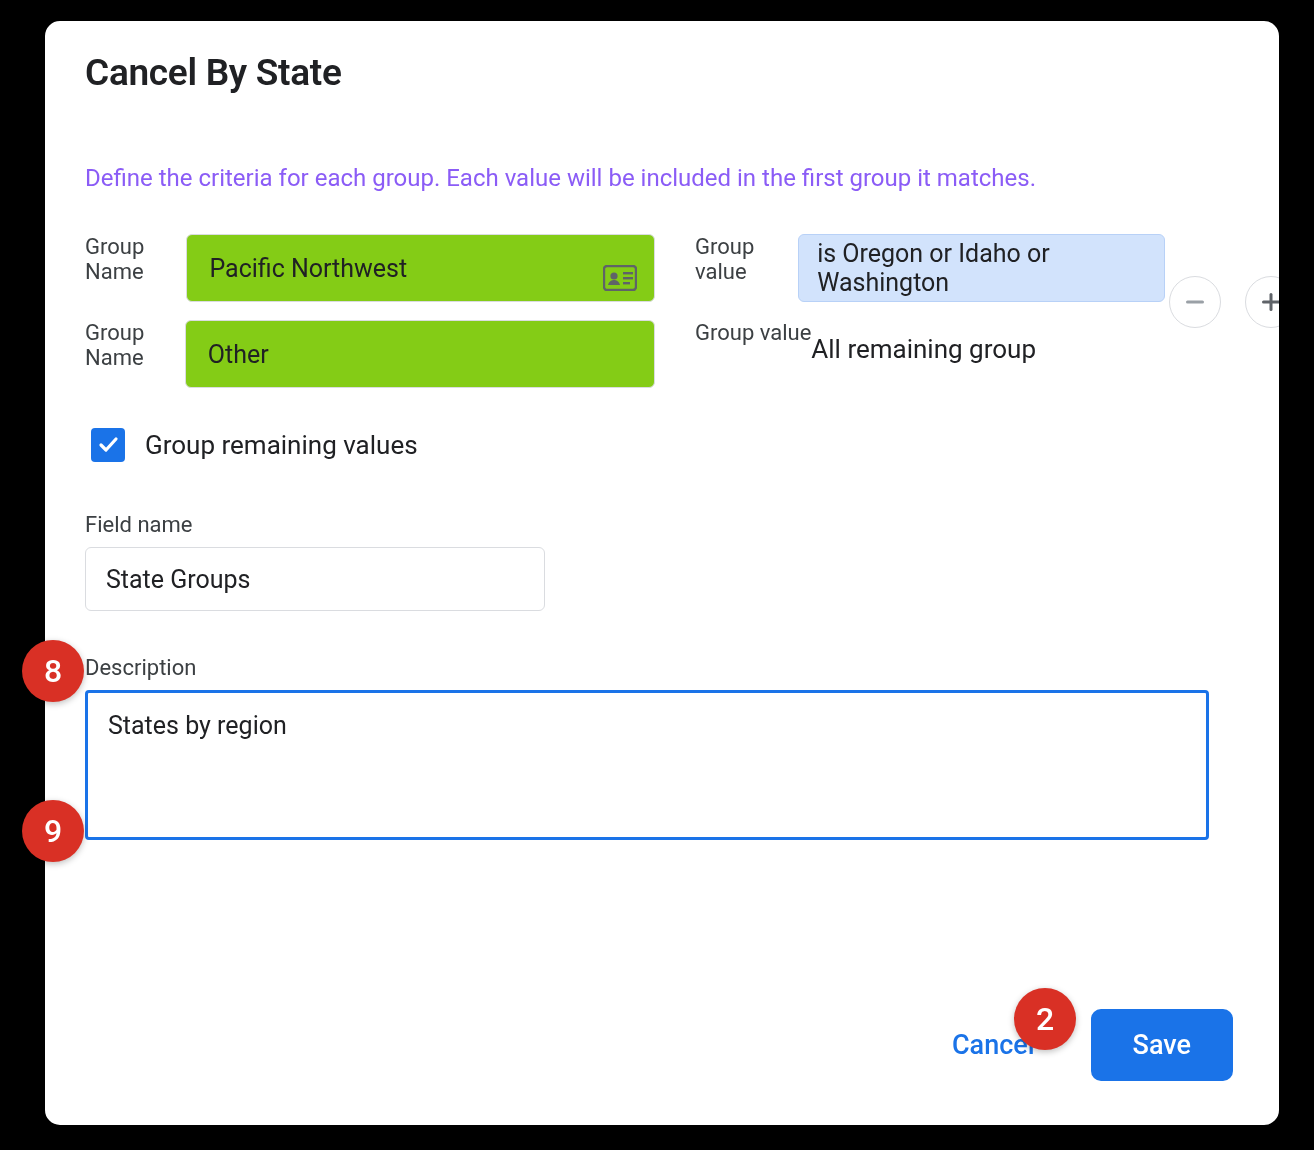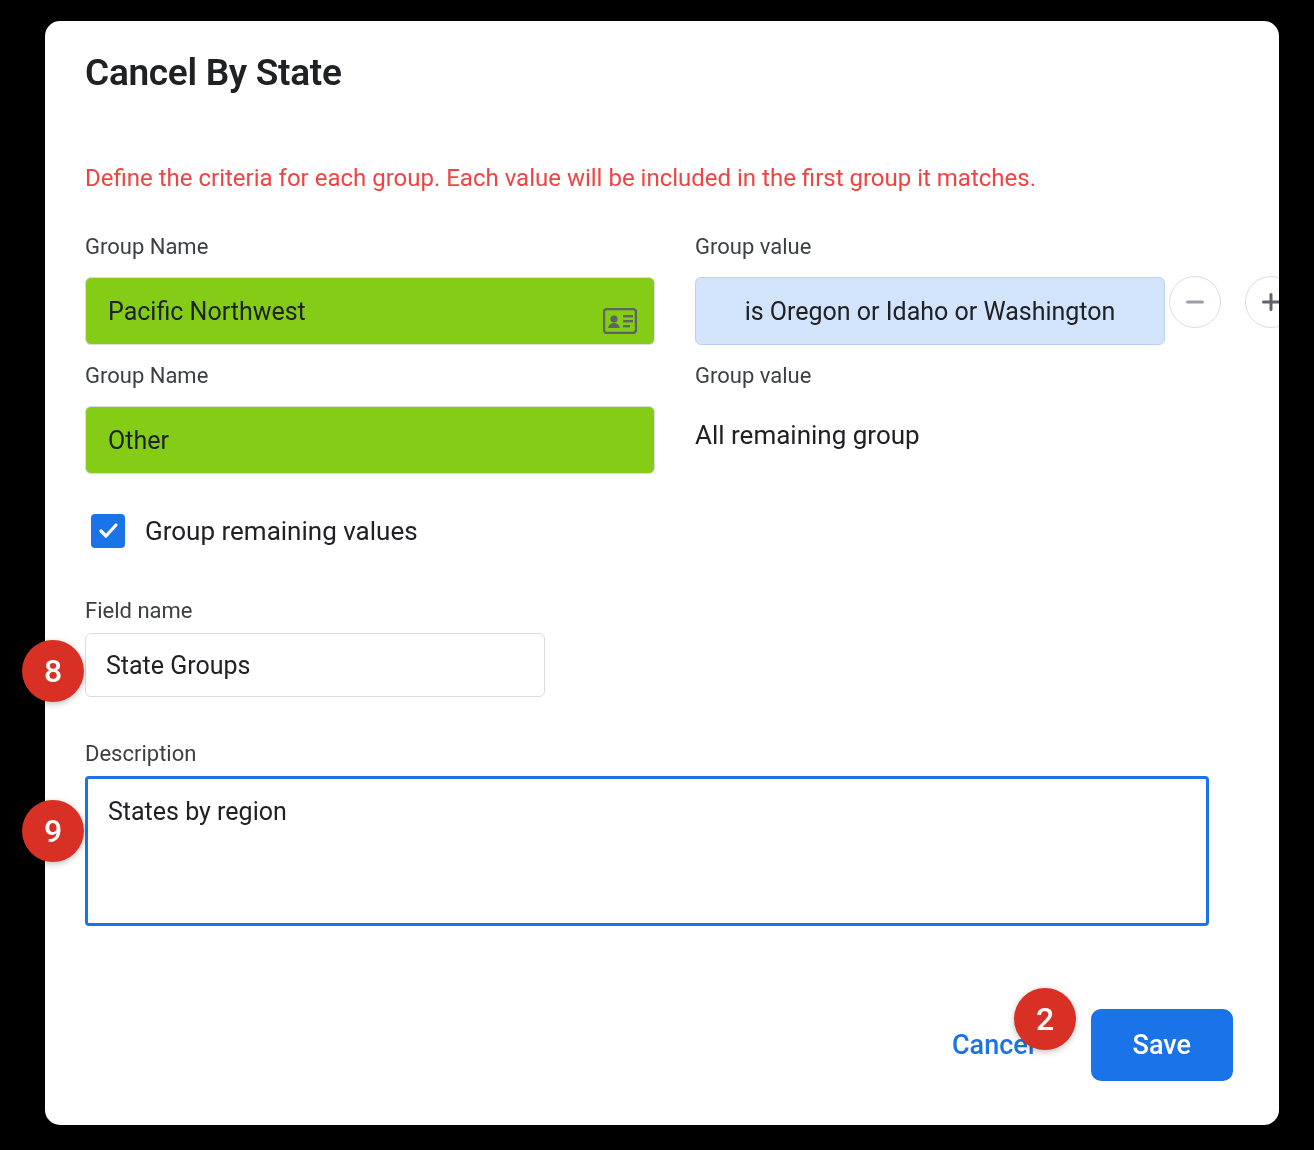--- a/index.html
+++ b/index.html
@@ -25,29 +25,29 @@
   }
   .dialog-title {
     font-size: 37px;
     font-weight: 600;
     color: #202124;
     margin: 0 0 70px 0;
     letter-spacing: -0.3px;
   }
   .intro {
     font-size: 24px;
-    color: #ef4444;
+    color: #8b5cf6;
     margin: 0 0 42px 0;
   }
   .row {
     display: flex;
     gap: 40px;
     margin-bottom: 18px;
   }
-  .col { display: flex; flex-direction: column; position: relative; gap: 8px; }
+  .col { display: flex; flex-direction: row; position: relative; }
   .col-name { width: 570px; }
   .col-value { width: 470px; }
   .field-label {
     font-size: 22px;
     color: #3c4043;
     margin-bottom: 10px;
     font-weight: 400;
   }
   .text-input {
     height: 68px;

